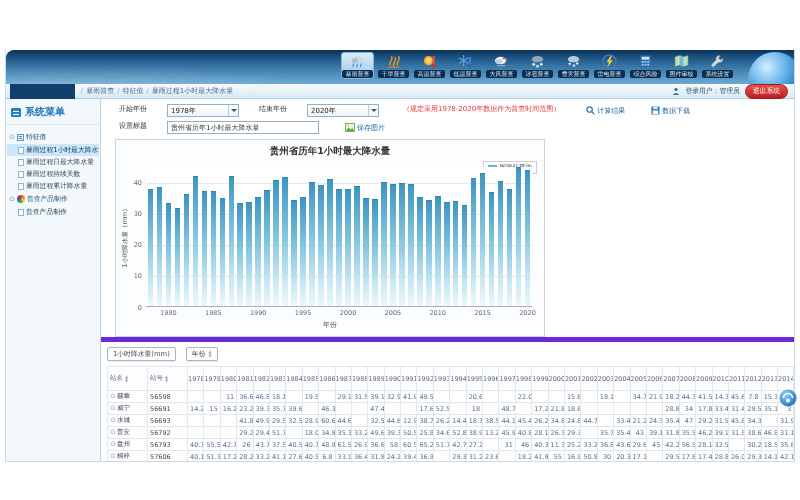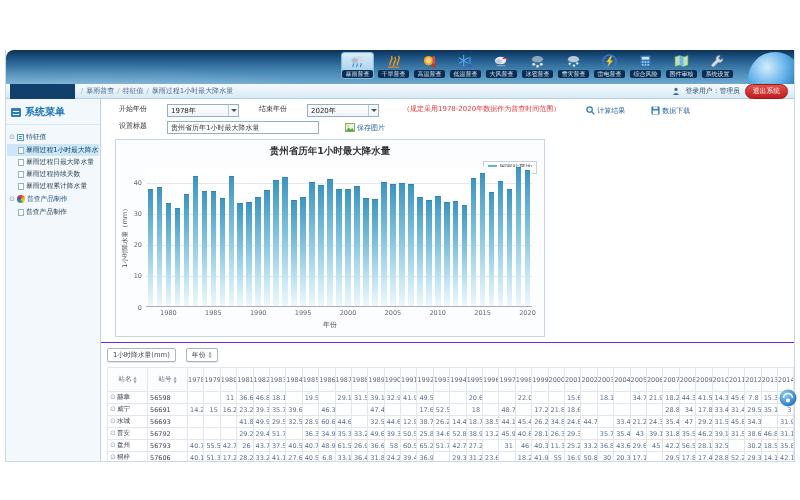--- a/index.html
+++ b/index.html
@@ -76,31 +76,31 @@
     border-bottom:1px solid #aab;}
   .gridline{position:absolute;left:0;right:0;height:1px;background:#e6e9ec}
   .ytick{position:absolute;left:6px;width:20px;text-align:right;font-size:6.5px;color:#667}
   .xtick{position:absolute;width:26px;text-align:center;font-size:6.5px;color:#667;top:169px}
   .bar{position:absolute;bottom:0;border-top:1px solid #2e86b3;
     background:linear-gradient(to bottom,#3d95c0 0%,#7cc0dd 40%,#c9e8f4 80%,#ecf7fc 100%)}
   .xlabel{position:absolute;top:180px;left:0;right:0;text-align:center;font-size:7px;color:#555}
   .ylabel{position:absolute;left:-26px;top:92px;width:70px;text-align:center;
     transform:rotate(-90deg);font-size:6.5px;color:#555}
   
-  .table-section{margin-top:5px;border-top:1px solid #6d28d9;padding:5px 0 0 6px}
+  .table-section{border-top:5px solid #6d28d9;padding:5px 0 0 6px}
   .chips{display:flex;gap:10px;margin-bottom:5px}
   .chip{display:flex;align-items:center;gap:3px;border:1px solid #a9b6c4;border-radius:2px;
     background:#fff;box-shadow:0 1px 1px rgba(0,0,0,.10);padding:1px 5px;font-size:6.8px;color:#445;cursor:pointer}
   .sorts{display:flex;flex-direction:column;font-size:4px;line-height:4px;color:#98a4b2}
   .table-wrap{width:689px;overflow:hidden}
   table.grid{border-collapse:collapse;table-layout:fixed;width:704px}
   .grid th,.grid td{border:1px solid #e2e7ee;font-weight:normal;overflow:hidden;white-space:nowrap}
   .grid th{height:24px;font-size:6.5px;color:#667;background:#fcfdfe;text-align:center}
   .grid th.st{padding:0 2px}
-  .grid th .hwrap{display:flex;align-items:center;justify-content:center;gap:2px}
+  .grid th .hwrap{display:flex;align-items:center;gap:2px}
   .grid td{height:12px;font-size:6.5px;color:#5c6f93;text-align:right;padding:0 2px}
   .grid td.name{text-align:left;color:#445;padding-left:2px}
   .radio-ico{color:#8aa5c0;font-size:7px;margin-right:1px}
   
   .float-ico{position:absolute;left:773px;top:339px;width:18px;height:18px;cursor:pointer;z-index:5}
 </style>
 </head>
 <body>
 
 <div class="app">
@@ -667,21 +667,21 @@
                 <tr>
                   <td class="name"><span class="radio-ico">⊙</span>普安</td>
                   <td class="name">56792</td>
                   <td></td>
                   <td></td>
                   <td></td>
                   <td>29.2</td>
                   <td>29.4</td>
                   <td>51.7</td>
                   <td></td>
-                  <td>36.3</td>
+                  <td>18.0</td>
                   <td>34.9</td>
                   <td>35.3</td>
                   <td>33.2</td>
                   <td>49.6</td>
                   <td>39.3</td>
                   <td>50.5</td>
                   <td>25.8</td>
                   <td>34.6</td>
                   <td>52.8</td>
                   <td>38.9</td>
@@ -777,21 +777,21 @@
                   <td>16.9</td>
                   <td>50.8</td>
                   <td>30</td>
                   <td>20.3</td>
                   <td>17.1</td>
                   <td></td>
                   <td>29.5</td>
                   <td>17.8</td>
                   <td>17.4</td>
                   <td>28.8</td>
-                  <td>52.2</td>
+                  <td>26.0</td>
                   <td>29.3</td>
                   <td>14.1</td>
                   <td>42.1</td>
                   <td></td>
                 </tr>
               </tbody>
             </table>
         </div>
       </div>
     </div>

